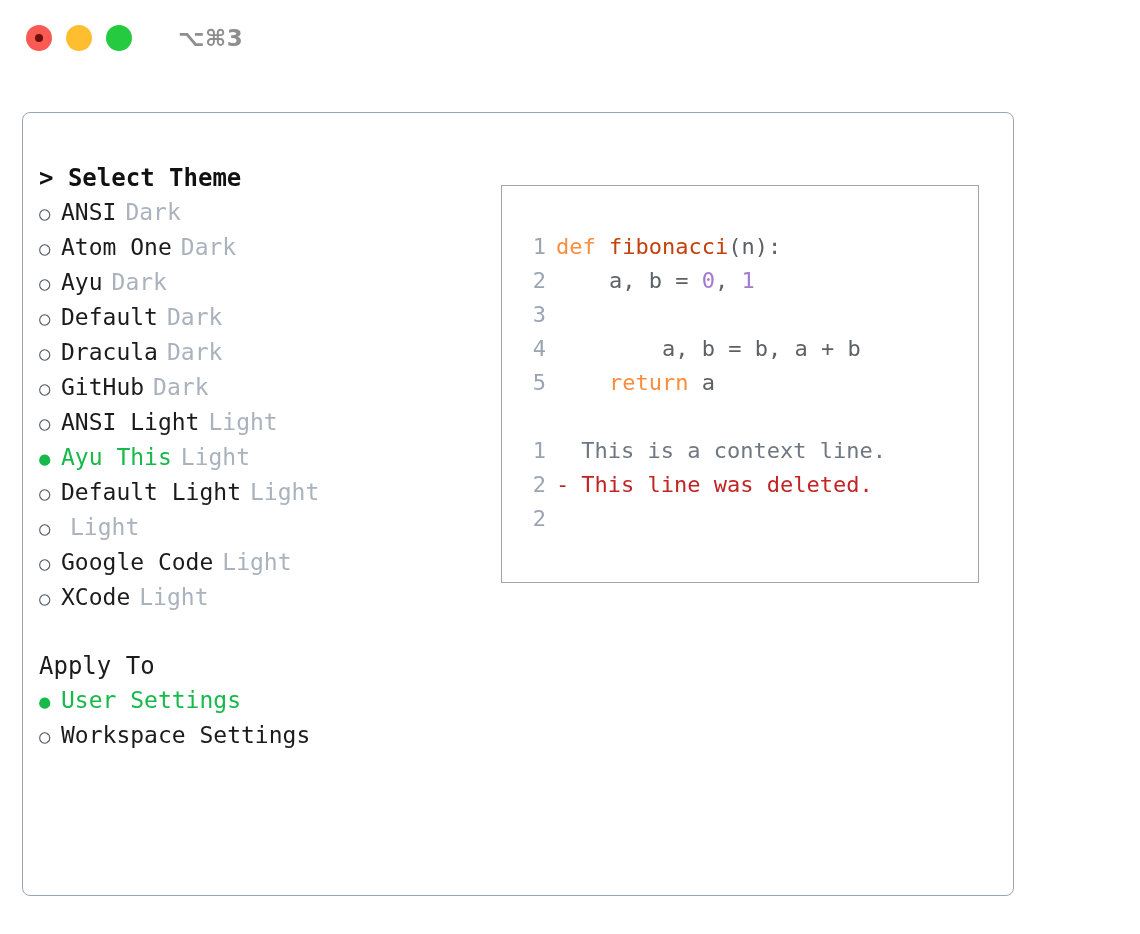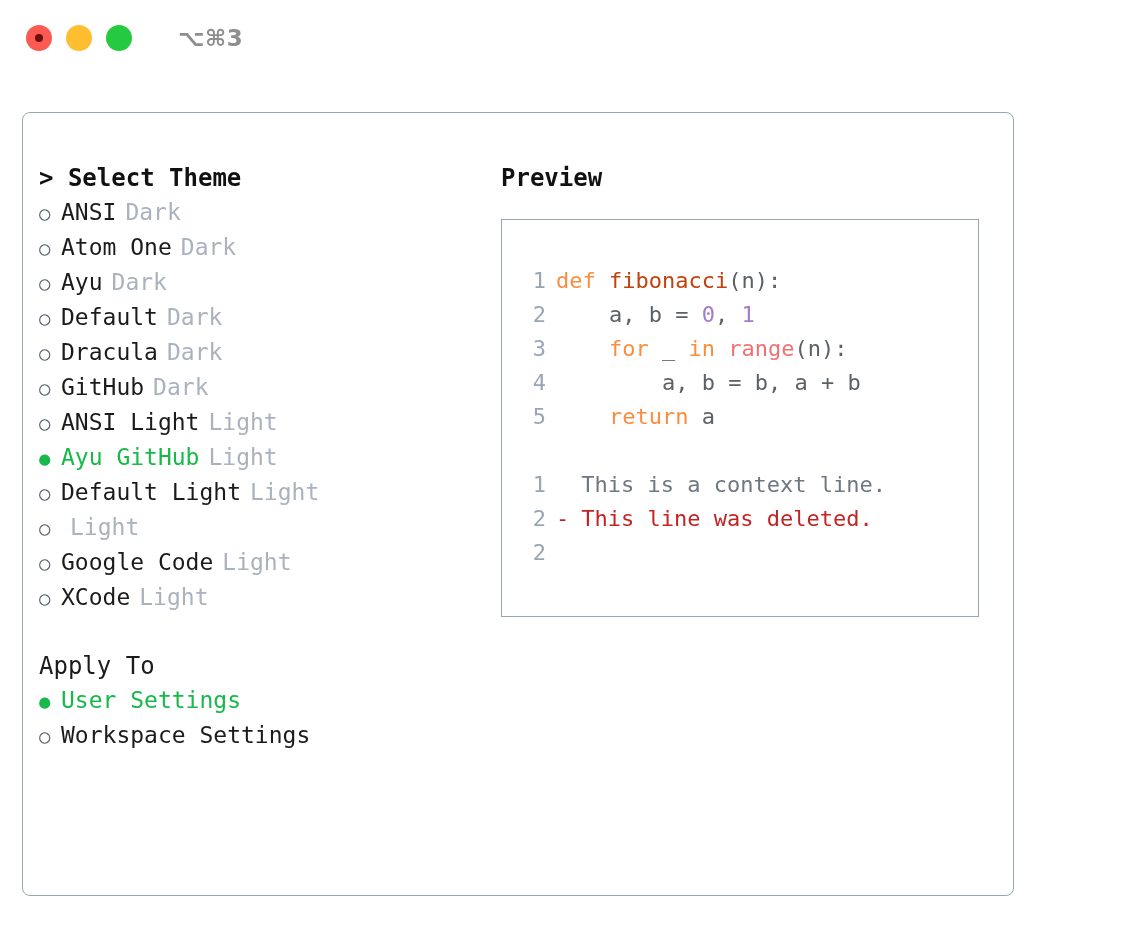--- a/index.html
+++ b/index.html
@@ -224,44 +224,43 @@
       <div class="col-left">
         <div class="section-title">&gt; Select Theme</div>
         <div id="theme-list">
             <div class="opt-row"><span class="bullet">○</span><span class="opt-label">ANSI</span><span class="opt-kind">Dark</span></div>
             <div class="opt-row"><span class="bullet">○</span><span class="opt-label">Atom One</span><span class="opt-kind">Dark</span></div>
             <div class="opt-row"><span class="bullet">○</span><span class="opt-label">Ayu</span><span class="opt-kind">Dark</span></div>
             <div class="opt-row"><span class="bullet">○</span><span class="opt-label">Default</span><span class="opt-kind">Dark</span></div>
             <div class="opt-row"><span class="bullet">○</span><span class="opt-label">Dracula</span><span class="opt-kind">Dark</span></div>
             <div class="opt-row"><span class="bullet">○</span><span class="opt-label">GitHub</span><span class="opt-kind">Dark</span></div>
             <div class="opt-row"><span class="bullet">○</span><span class="opt-label">ANSI Light</span><span class="opt-kind">Light</span></div>
-            <div class="opt-row selected"><span class="bullet sel">●</span><span class="opt-label">Ayu GitHub</span><span class="opt-kind">Light</span></div>
+            <div class="opt-row selected"><span class="bullet sel">●</span><span class="opt-label">Ayu This</span><span class="opt-kind">Light</span></div>
             <div class="opt-row"><span class="bullet">○</span><span class="opt-label">Default Light</span><span class="opt-kind">Light</span></div>
             <div class="opt-row"><span class="bullet">○</span><span class="opt-kind">Light</span></div>
             <div class="opt-row"><span class="bullet">○</span><span class="opt-label">Google Code</span><span class="opt-kind">Light</span></div>
             <div class="opt-row"><span class="bullet">○</span><span class="opt-label">XCode</span><span class="opt-kind">Light</span></div>
           </div>
 
         <div class="gap-block"></div>
 
         <div class="section-title plain">Apply To</div>
         <div id="apply-list">
             <div class="opt-row selected"><span class="bullet sel">●</span><span class="opt-label">User Settings</span></div>
             <div class="opt-row"><span class="bullet">○</span><span class="opt-label">Workspace Settings</span></div>
           </div>
 
       </div>
 
       <div class="col-right">
-        <div class="preview-title">Preview</div>
         <div class="preview-box">
           <div id="code-block">
               <div class="code-line"><span class="lineno">1</span><span class="code-text"><span class="tok-kw">def</span><span class="tok-pl"> </span><span class="tok-fn">fibonacci</span><span class="tok-pl">(n):</span></span></div>
               <div class="code-line"><span class="lineno">2</span><span class="code-text"><span class="tok-pl">    a, b = </span><span class="tok-num">0</span><span class="tok-pl">, </span><span class="tok-num">1</span></span></div>
-              <div class="code-line"><span class="lineno">3</span><span class="code-text"><span class="tok-pl">    </span><span class="tok-kw">for</span><span class="tok-pl"> _ </span><span class="tok-kw">in</span><span class="tok-pl"> </span><span class="tok-bi">range</span><span class="tok-pl">(n):</span></span></div>
+              <div class="code-line"><span class="lineno">3</span></div>
               <div class="code-line"><span class="lineno">4</span><span class="code-text"><span class="tok-pl">        a, b = b, a + b</span></span></div>
               <div class="code-line"><span class="lineno">5</span><span class="code-text"><span class="tok-pl">    </span><span class="tok-kw">return</span><span class="tok-pl"> a</span></span></div>
             </div>
           <div class="spacer-line"></div>
           <div id="diff-block">
               <div class="code-line"><span class="lineno">1</span><span class="code-text diff-ctx"><span class="diff-mark"> </span><span> This is a context line.</span></span></div>
               <div class="code-line"><span class="lineno">2</span><span class="code-text diff-del"><span class="diff-mark">-</span><span> This line was deleted.</span></span></div>
               <div class="code-line"><span class="lineno">2</span></div>
             </div>
         </div>

